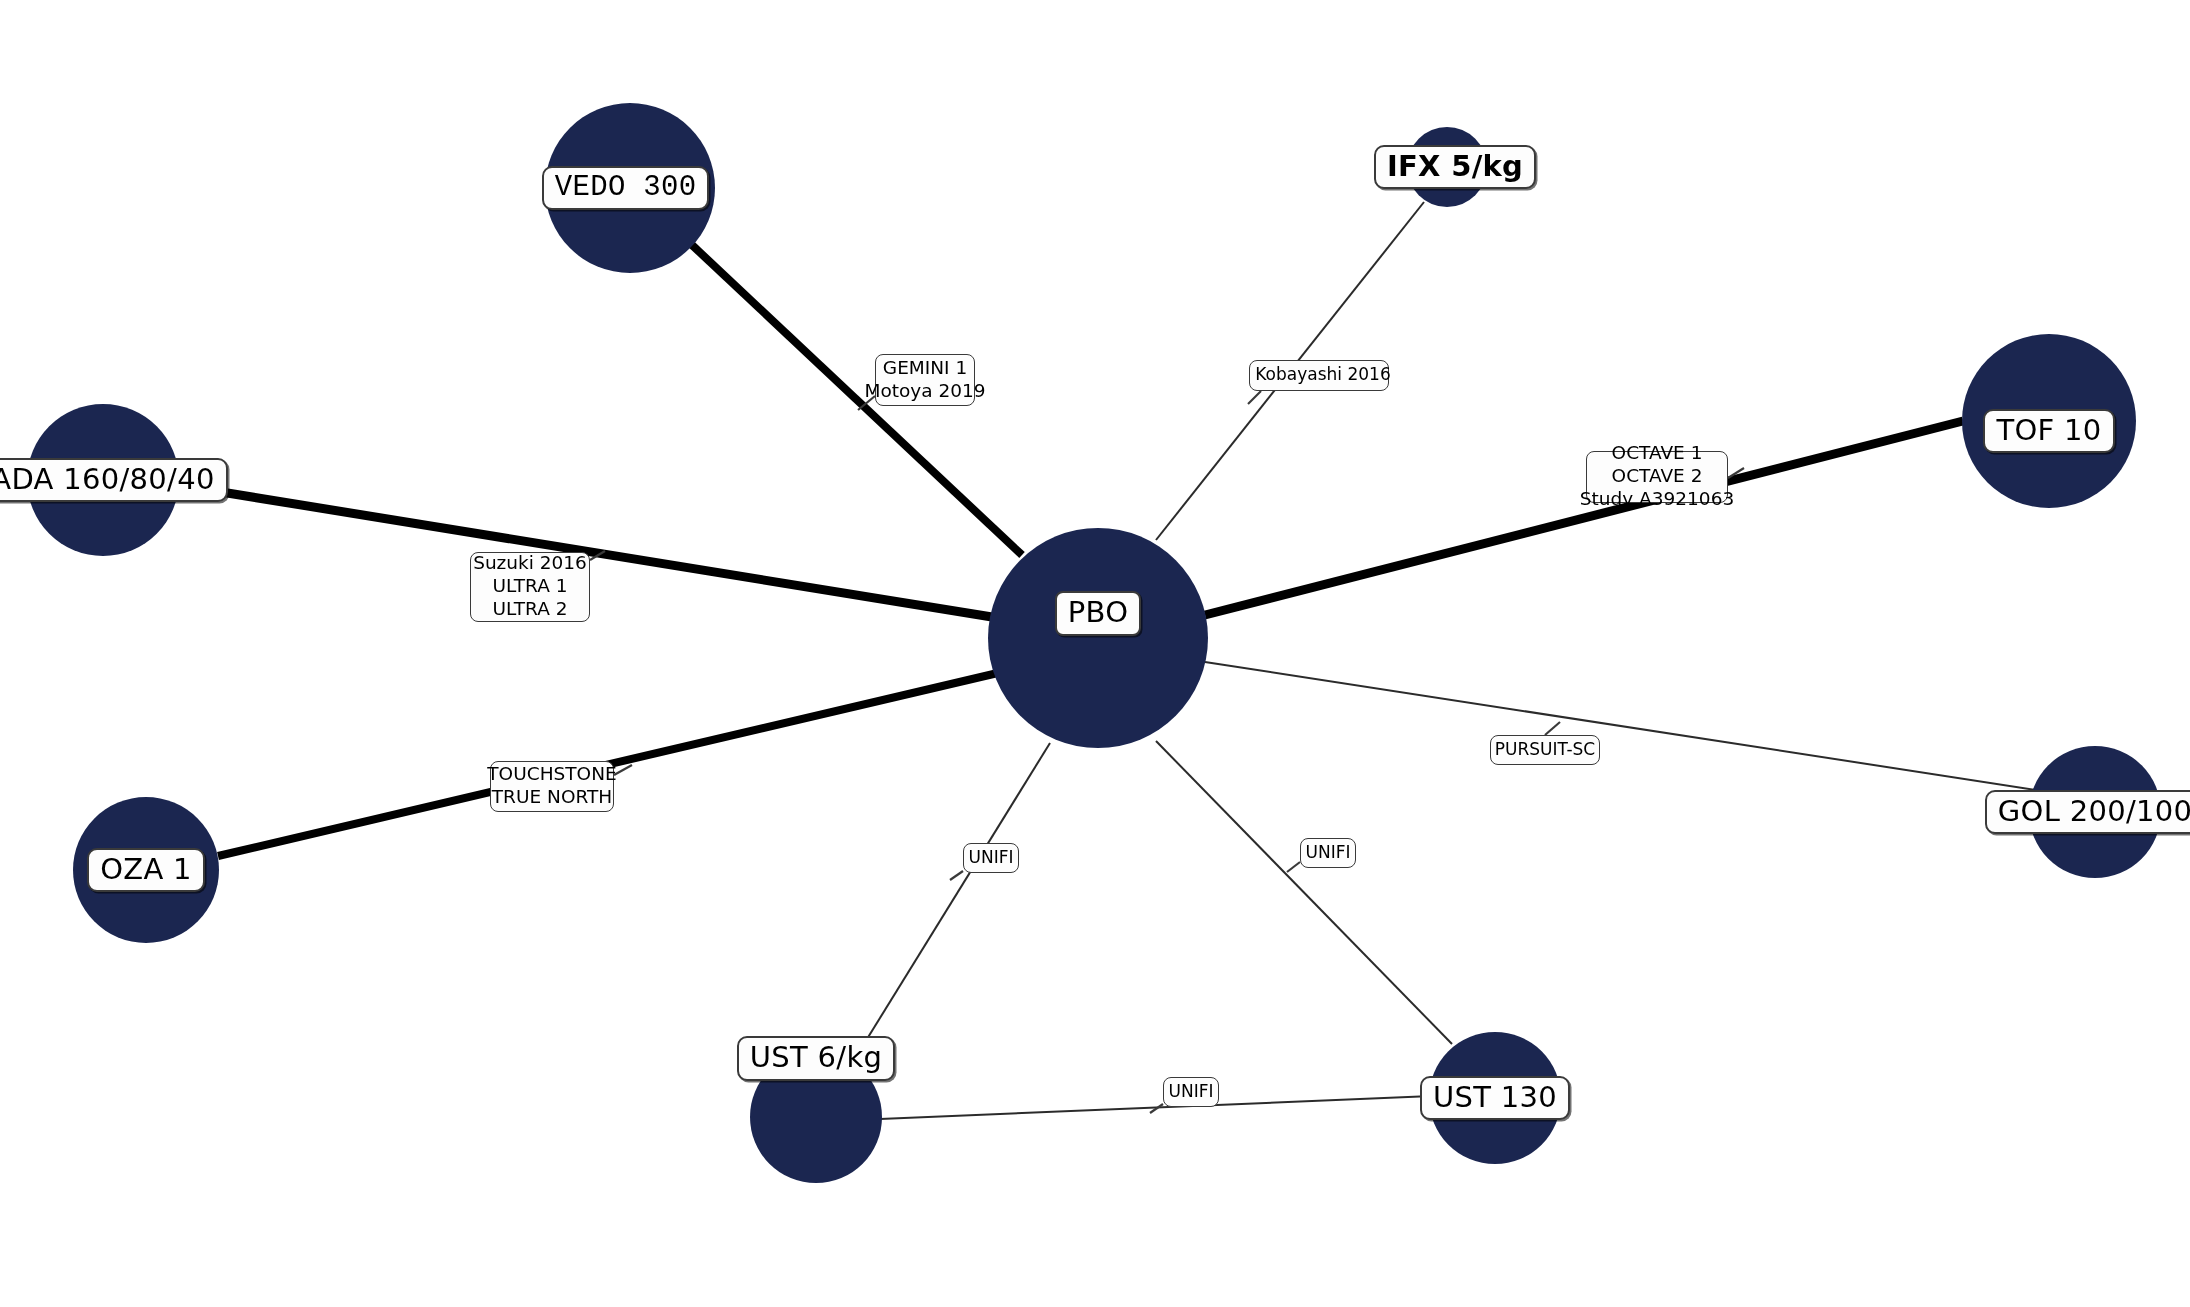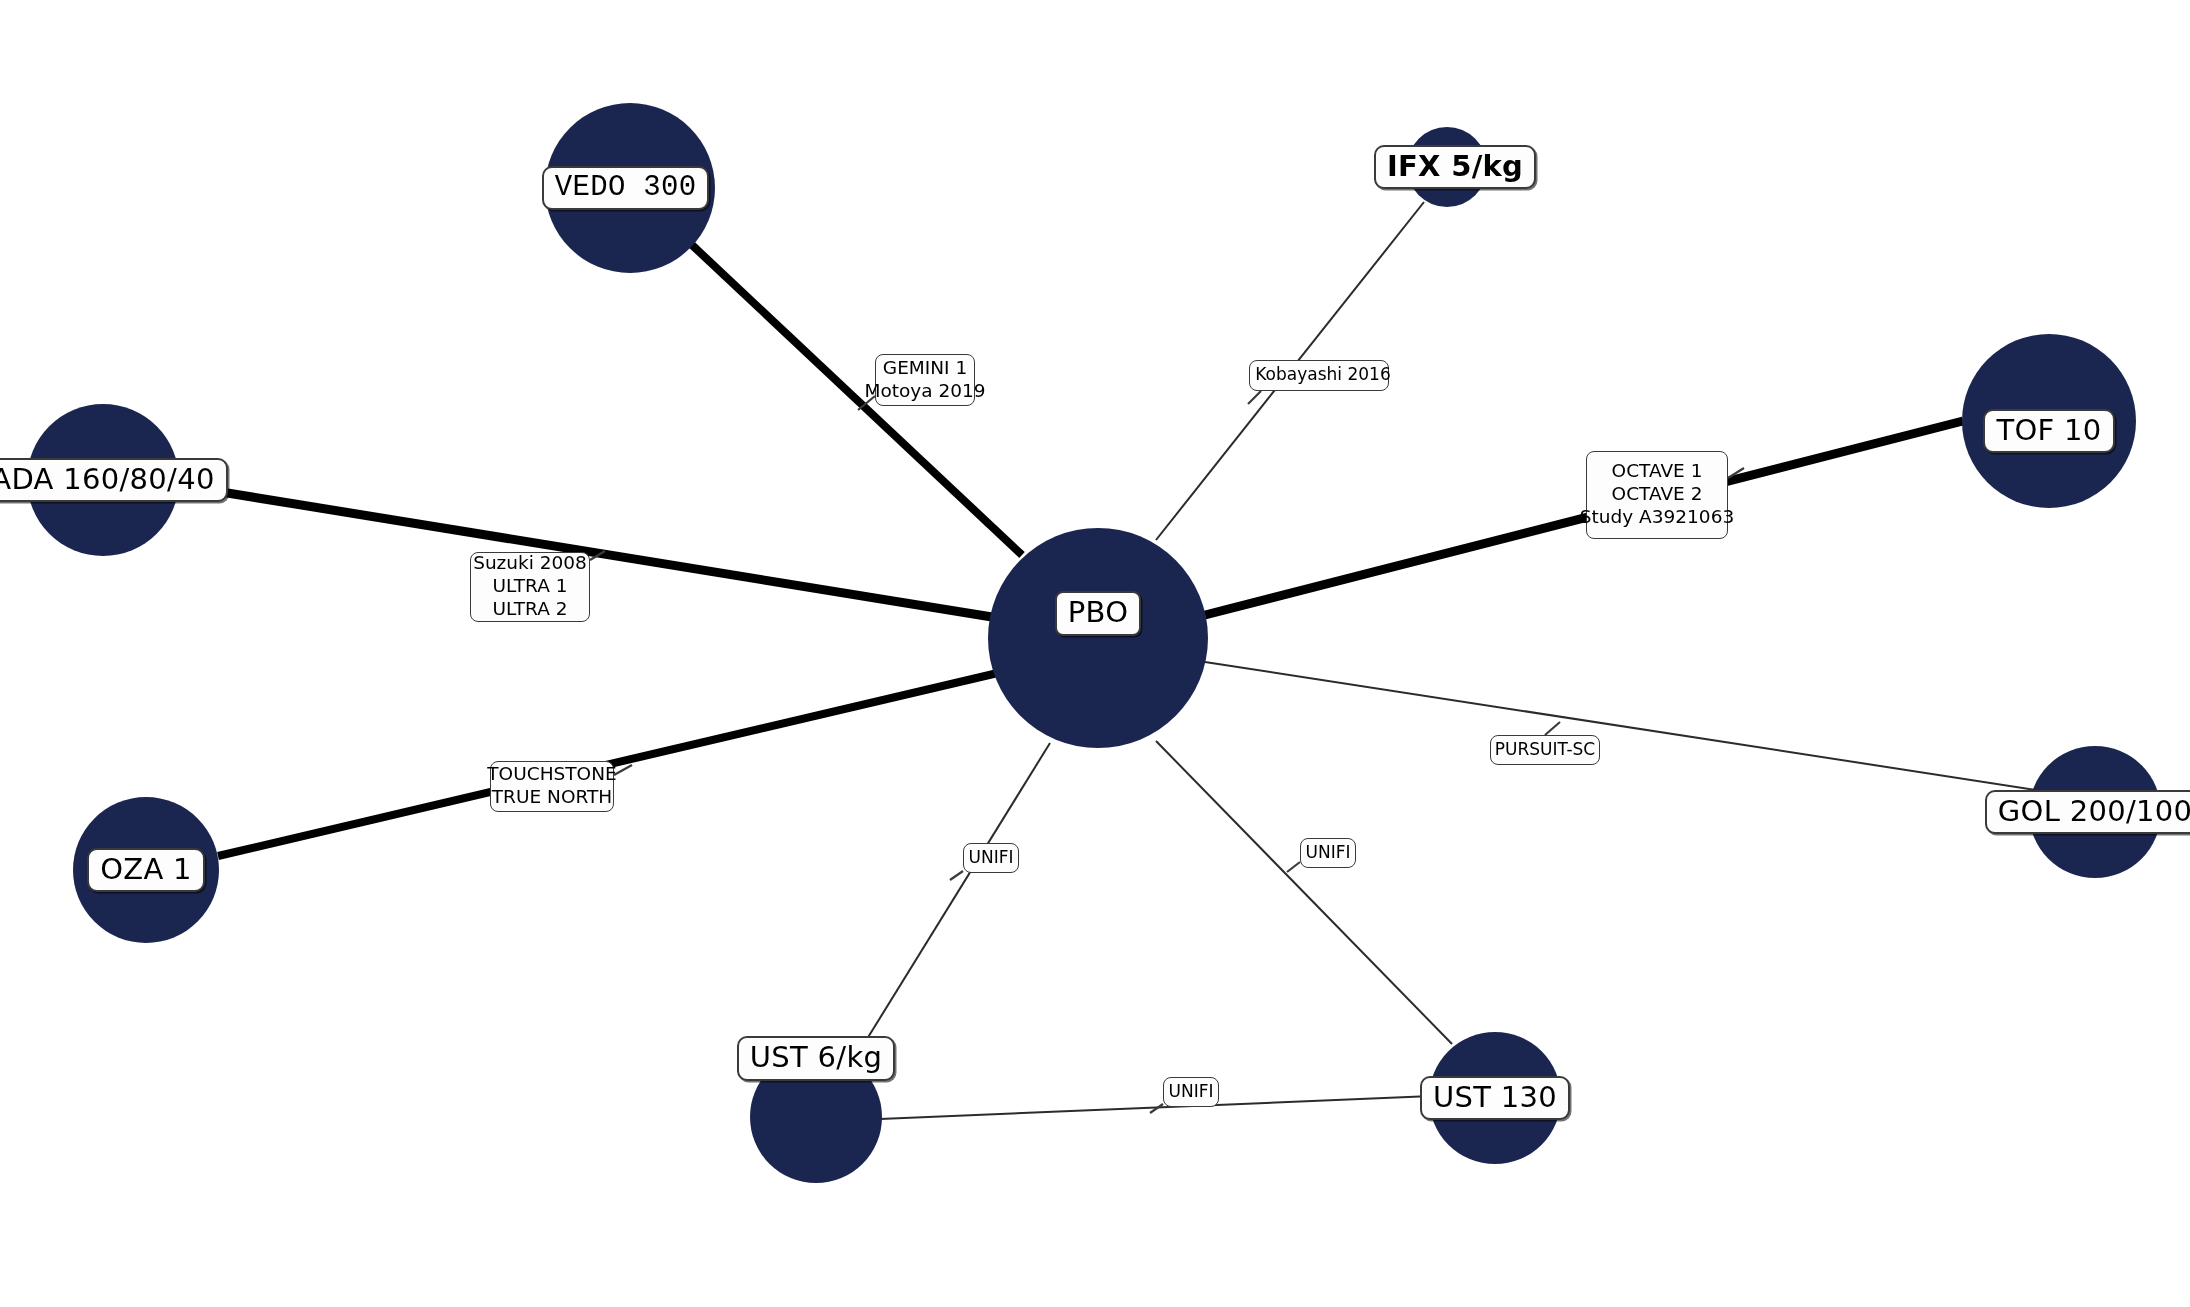--- a/index.html
+++ b/index.html
@@ -140,27 +140,27 @@
       <div class="lbl node-label" style="left: 1419.98px; top: 1075.52px;">
         <span>UST 130</span>
       </div>
       <div class="lbl edge-label" style="left: 875px; top: 354px; width: 100px; height: 52px;">
         <span>GEMINI 1</span>
         <span>Motoya 2019</span>
       </div>
       <div class="lbl edge-label small" style="left: 1249px; top: 360px; width: 140px; height: 31px; padding-left: 16px;">
         <span>Kobayashi 2016</span>
       </div>
-      <div class="lbl edge-label" style="left: 1586px; top: 451px; width: 142px; height: 88px;">
+      <div class="lbl edge-label" style="left: 1586px; top: 451px; width: 142px; height: 52px;">
         <span>OCTAVE 1</span>
         <span>OCTAVE 2</span>
         <span>Study A3921063</span>
       </div>
       <div class="lbl edge-label" style="left: 470px; top: 552px; width: 120px; height: 70px;">
-        <span>Suzuki 2008</span>
+        <span>Suzuki 2016</span>
         <span>ULTRA 1</span>
         <span>ULTRA 2</span>
       </div>
       <div class="lbl edge-label small" style="left: 1490px; top: 735px; width: 110px; height: 30px;">
         <span>PURSUIT-SC</span>
       </div>
       <div class="lbl edge-label" style="left: 490px; top: 761px; width: 124px; height: 51px;">
         <span>TOUCHSTONE</span>
         <span>TRUE NORTH</span>
       </div>

